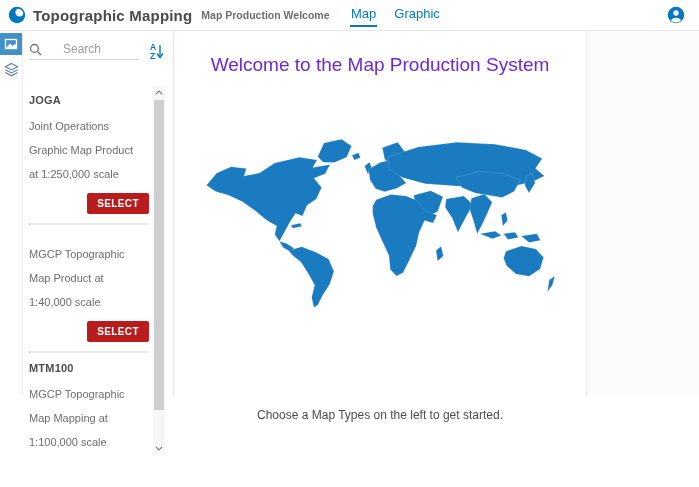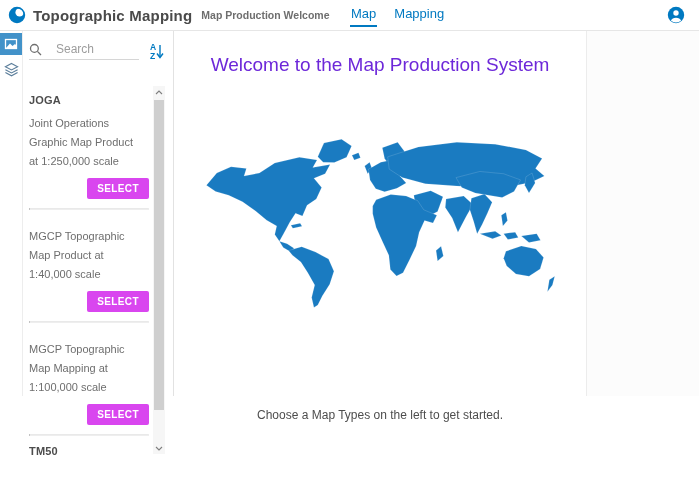--- a/index.html
+++ b/index.html
@@ -26,32 +26,32 @@
   .strip-btn{width:22px;height:22px;display:flex;align-items:center;justify-content:center;margin-bottom:3px;cursor:pointer;}
   .strip-btn.active{background:#4292c9;}
 
   
   .sidebar{flex:0 0 146px;border-right:1px solid #e2e2e2;background:#fff;position:relative;}
   .side-head{display:flex;align-items:baseline;justify-content:space-between;padding:9px 8px 0 6px;}
   .side-title{font-size:13px;font-weight:700;color:#323232;}
   .side-count{font-size:10.5px;color:#6e6e6e;}
   .search-row{display:flex;align-items:center;margin:10px 8px 0 6px;}
   .search-box{display:flex;align-items:center;border-bottom:1px solid #d6d6d6;flex:0 0 auto;width:110px;padding-bottom:3px;}
-  .search-input{border:0;outline:none;width:86px;font-size:12px;color:#4c4c4c;font-family:"Liberation Sans",sans-serif;padding:0;margin-left:14px;background:transparent;}
+  .search-input{border:0;outline:none;width:86px;font-size:12px;color:#4c4c4c;font-family:"Liberation Sans",sans-serif;padding:0;margin-left:21px;background:transparent;}
   .search-input::placeholder{color:#9d9d9d;}
   .sort-btn{margin-left:8px;cursor:pointer;width:18px;height:20px;}
 
   
   .list{position:absolute;top:54px;left:0;right:0;height:371px;overflow:hidden;}
   .list-inner{padding:0 24px 0 6px;}
   .item{padding:9px 0 9px 0;}
   .item-name{font-size:11px;font-weight:700;color:#4c4c4c;letter-spacing:.2px;}
-  .item-desc{font-size:11px;color:#6e6e6e;line-height:19px;margin-top:8px;width:112px;}
+  .item-desc{font-size:11px;color:#6e6e6e;line-height:24px;margin-top:8px;width:112px;}
   .item-actions{display:flex;justify-content:flex-end;margin-top:7px;}
-  .select-btn{background:#d946ef;color:#fff;border:0;border-radius:2px;font-size:10px;font-weight:700;
+  .select-btn{background:#b91c1c;color:#fff;border:0;border-radius:2px;font-size:10px;font-weight:700;
               letter-spacing:.4px;padding:5px 10px;cursor:pointer;font-family:"Liberation Sans",sans-serif;}
   .divider{border-top:1px solid #e9e9e9;margin:0;}
 
   
   .scrollbar{position:absolute;top:1px;right:8px;width:12px;height:368px;background:#f6f6f6;}
   .scroll-arrow{position:absolute;left:0;width:12px;height:12px;display:flex;align-items:center;justify-content:center;cursor:pointer;}
   .scroll-arrow.up{top:0;}
   .scroll-arrow.down{bottom:0;}
   .scroll-thumb{position:absolute;left:1px;top:14px;width:10px;height:310px;background:#cfcfcf;cursor:pointer;}
 
@@ -74,21 +74,21 @@
         <circle cx="9" cy="9" r="7.4" fill="#0079c1"></circle>
         <circle cx="11.6" cy="6.4" r="4.2" fill="#ffffff"></circle>
         <circle cx="9" cy="9" r="7.4" fill="none" stroke="#0079c1" stroke-width="1.6"></circle>
       </svg>
     </span>
     <span class="app-title">Topographic Mapping</span>
     <span class="app-subtitle">Map Production Welcome</span>
 
     <div class="tabs">
       <span class="tab active">Map</span>
-      <span class="tab">Mapping</span>
+      <span class="tab">Graphic</span>
     </div>
 
     <span class="avatar">
       <svg width="18" height="18" viewBox="0 0 18 18">
         <circle cx="9" cy="9" r="8.2" fill="#0079c1"></circle>
         <circle cx="9" cy="7" r="2.7" fill="#ffffff"></circle>
         <path d="M3.8,14.6 a5.6,4.6 0 0 1 10.4,0 a8.2,8.2 0 0 1 -10.4,0 Z" fill="#ffffff"></path>
       </svg>
     </span>
   </div>
@@ -147,20 +147,21 @@
 
           <div class="item">
             <div class="item-desc">MGCP Topographic Map Product at 1:40,000 scale</div>
             <div class="item-actions">
               <button class="select-btn">SELECT</button>
             </div>
           </div>
           <hr class="divider">
 
           <div class="item">
+            <div class="item-name">MTM100</div>
             <div class="item-desc">MGCP Topographic Map Mapping at 1:100,000 scale</div>
             <div class="item-actions">
               <button class="select-btn">SELECT</button>
             </div>
           </div>
           <hr class="divider">
 
           <div class="item">
             <div class="item-name">TM50</div>
 

